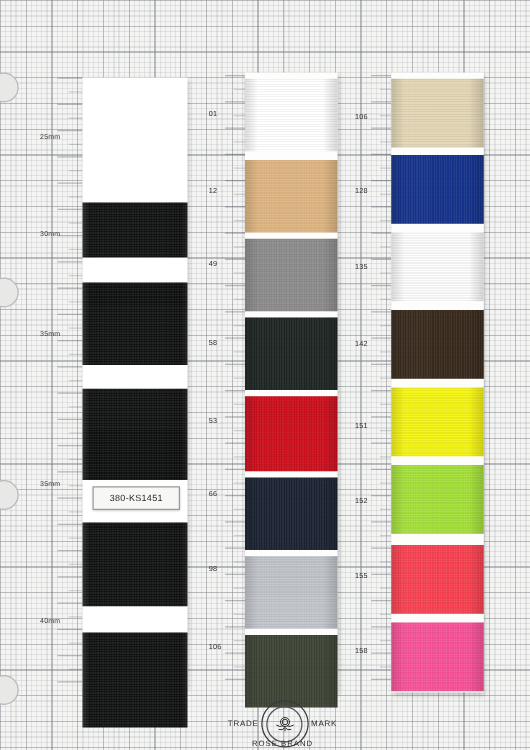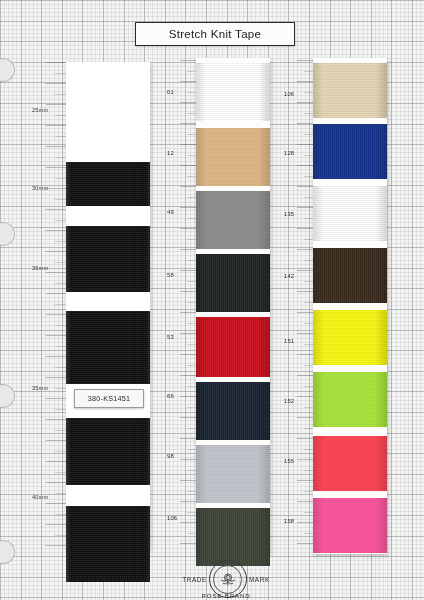--- a/index.html
+++ b/index.html
@@ -114,23 +114,20 @@
 </head>
 <body>
 
 <div id="page">
 
   <div class="punch p1"></div>
   <div class="punch p2"></div>
   <div class="punch p3"></div>
   <div class="punch p4"></div>
 
-  <div id="title-card">
-    <span>Stretch Knit Tape</span>
-  </div>
 
   <div class="ruler" id="ruler-left" style="left:20px;top:62px;width:46px;height:490px;">
       <div class="tick" style="top: 0px; right: 0px; width: 20px; opacity: 0.75;"></div>
       <div class="tick" style="top: 10.5px; right: 0px; width: 11px; opacity: 0.45;"></div>
       <div class="tick" style="top: 21px; right: 0px; width: 20px; opacity: 0.75;"></div>
       <div class="tick" style="top: 31.5px; right: 0px; width: 11px; opacity: 0.45;"></div>
       <div class="tick" style="top: 42px; right: 0px; width: 20px; opacity: 0.75;"></div>
       <div class="tick" style="top: 52.5px; right: 0px; width: 11px; opacity: 0.45;"></div>
       <div class="tick" style="top: 63px; right: 0px; width: 20px; opacity: 0.75;"></div>
       <div class="tick" style="top: 73.5px; right: 0px; width: 11px; opacity: 0.45;"></div>

